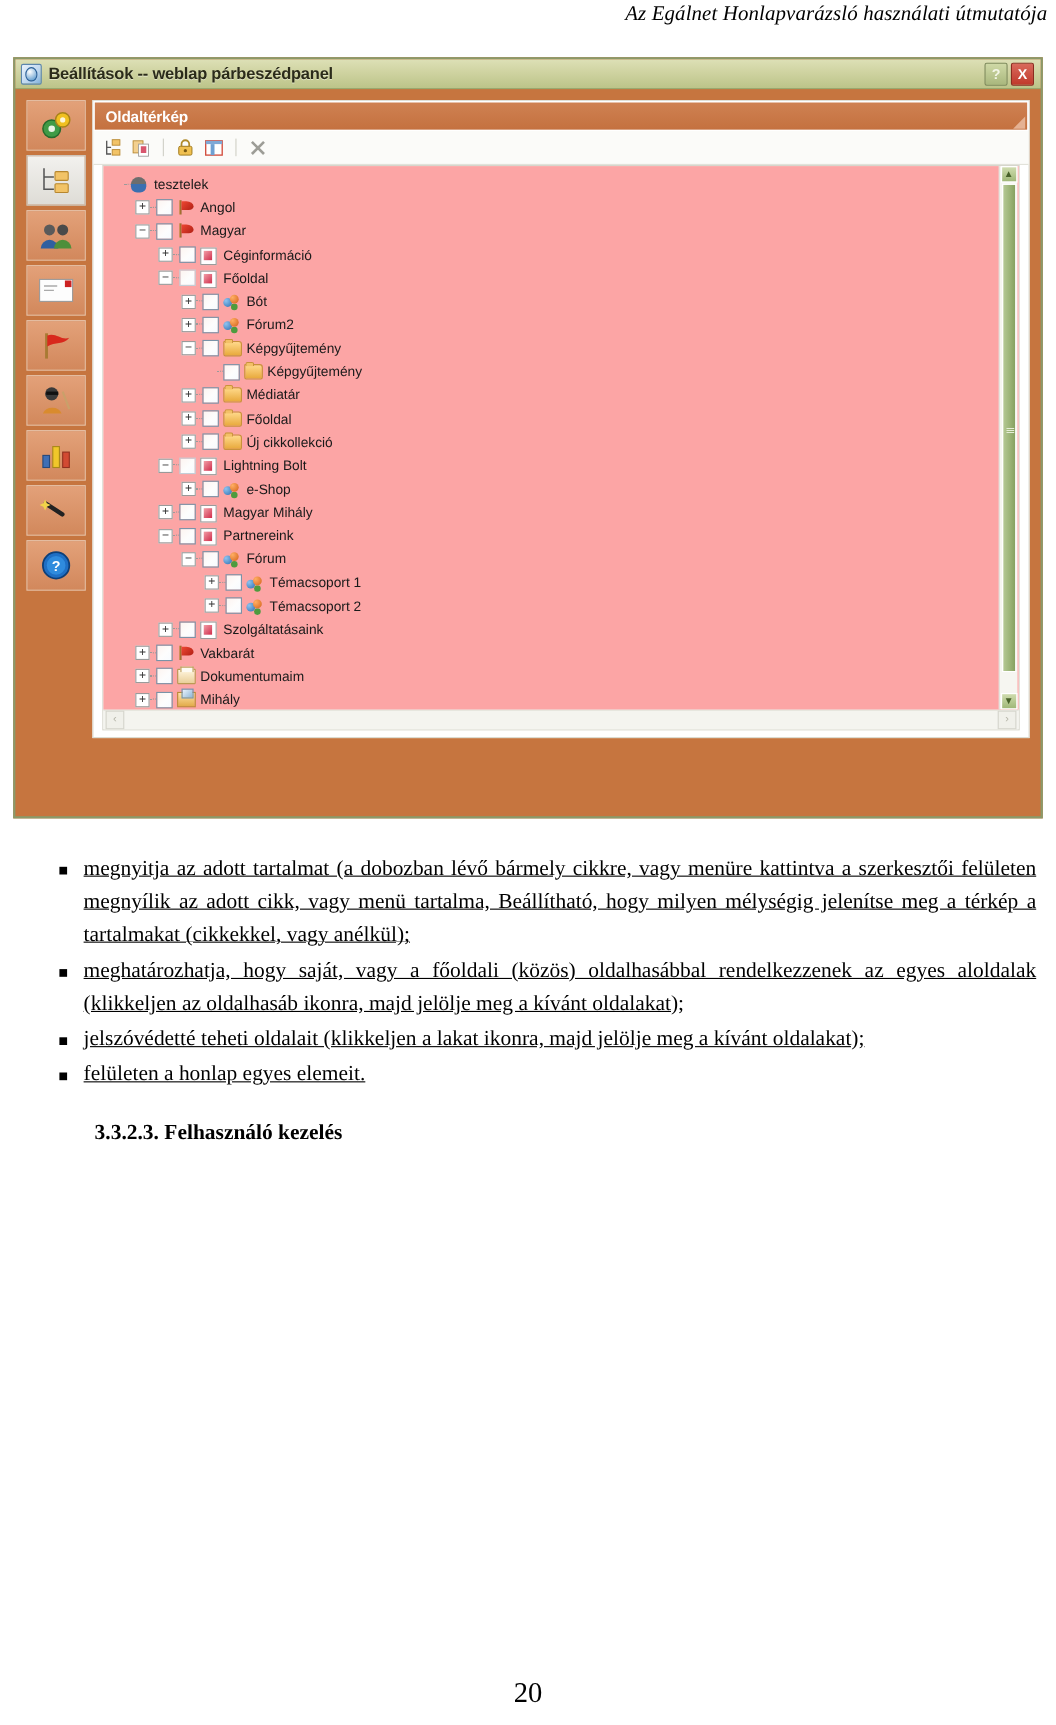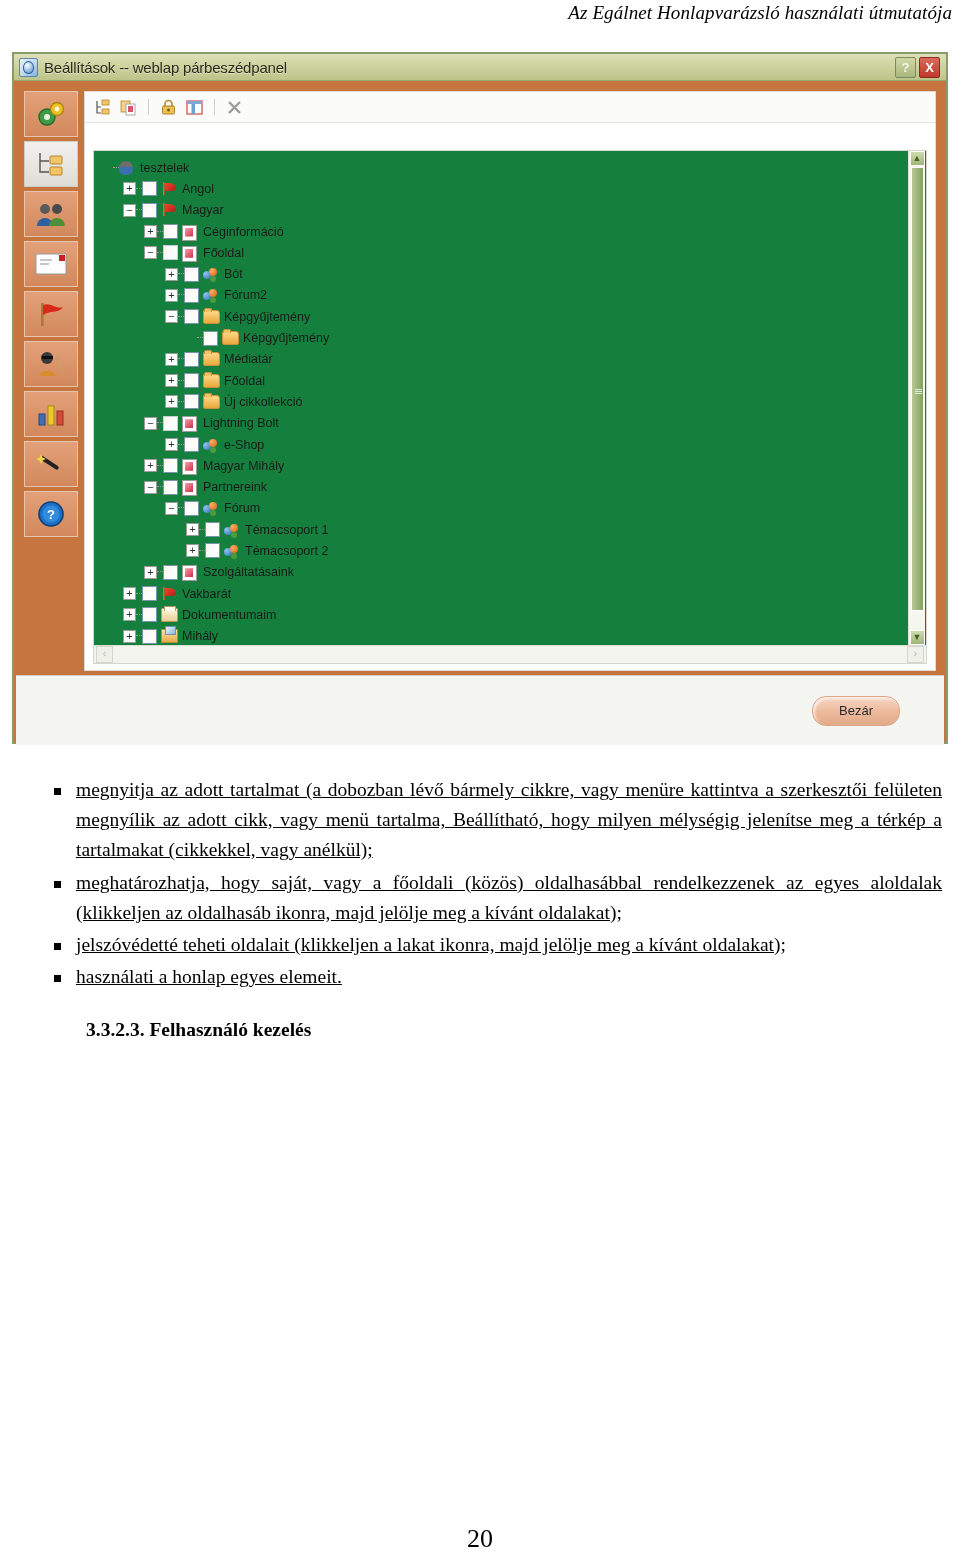--- a/index.html
+++ b/index.html
@@ -33,21 +33,21 @@
     width:17px;height:17px;margin-left:5px;margin-right:6px;flex:0 0 auto;
     background:linear-gradient(135deg,#e9f2fb 0%,#bcd6ef 60%,#7fb0dc 100%);
     border:1px solid #5c86ad;border-radius:2px;position:relative;
   }
   .tb-ico:after{
     content:"";position:absolute;left:3px;top:2px;width:9px;height:11px;
     border:1px solid #2a5f96;border-radius:50% 50% 45% 45%;
     background:radial-gradient(circle at 35% 30%,#fff,#4a8fc8);
   }
   .tb-title{
-    font-weight:normal;font-size:15px;color:#2b2b1a;
+    font-weight:bold;font-size:15px;color:#2b2b1a;
     letter-spacing:-.2px;white-space:nowrap;
     text-shadow:0 1px 0 rgba(255,255,255,.45);
   }
   .tb-btns{position:absolute;right:6px;top:3px;display:flex;gap:3px;}
   .tb-btn{
     width:19px;height:19px;border:1px solid #7d8a5c;border-radius:2px;
     display:flex;align-items:center;justify-content:center;
     font-weight:bold;font-size:13px;line-height:1;color:#fff;
   }
   .tb-help{background:linear-gradient(to bottom,#cfd9a6,#a9b77d);color:#f3f6e6;}
@@ -92,21 +92,21 @@
   }
   .tbi{width:19px;height:19px;position:relative;display:inline-block;}
   .tsep{width:1px;height:16px;background:#cfcfc6;margin:0 3px;}
 
   .treewrap{
     position:absolute;left:8px;right:8px;top:58px;bottom:6px;
     border:1px solid #d6d6cc;background:#fff;box-sizing:border-box;
     display:flex;flex-direction:column;
   }
   .treeview{
-    position:relative;flex:1;overflow:hidden;background:#15803d;
+    position:relative;flex:1;overflow:hidden;background:#fca5a5;
     padding:6px 0 0 8px;
   }
   .row{
     position:relative;height:21.3px;display:flex;align-items:center;
     font-family:"Liberation Sans",sans-serif;font-size:12.5px;color:#1a1a1a;
     white-space:nowrap;
   }
   .exp{
     width:11px;height:11px;border:1px solid #9a9a9a;background:#fff;
     display:inline-flex;align-items:center;justify-content:center;
@@ -331,20 +331,21 @@
       <div class="rail-btn">
         <svg width="28" height="28" viewBox="0 0 28 28">
           <circle cx="14" cy="14" r="12" fill="#1f6fc4" stroke="#0e3f78" stroke-width="1.6"></circle>
           <circle cx="14" cy="14" r="8.5" fill="#2f8bdd"></circle>
           <text x="14" y="19" font-size="13" font-family="Liberation Sans, sans-serif" font-weight="bold" fill="#fff" text-anchor="middle">?</text>
         </svg>
       </div>
     </div>
 
     <div class="panel">
+      <div class="panel-head">Oldaltérkép</div>
 
       <div class="toolbar">
         <span class="tbi">
           <svg width="19" height="19" viewBox="0 0 19 19">
             <path d="M4 3 V15 H8 M4 9 H8" stroke="#555" stroke-width="1.2" fill="none"></path>
             <rect x="9" y="2" width="7" height="5" fill="#f2c367" stroke="#b7872f" stroke-width=".8"></rect>
             <rect x="9" y="11" width="7" height="5" fill="#f2c367" stroke="#b7872f" stroke-width=".8"></rect>
           </svg>
         </span>
         <span class="tbi">
@@ -595,29 +596,26 @@
             <div class="varrow">▼</div>
           </div>
         </div>
         <div class="hstrip">
           <div class="harrow">‹</div>
           <div class="harrow">›</div>
         </div>
       </div>
     </div>
 
-    <div class="footer">
-      <div class="btn-close">Bezár</div>
-    </div>
   </div>
 </div>
 
 <div class="doc">
   <ul class="bul" id="bullet-list">
       <li>megnyitja az adott tartalmat (a dobozban lévő bármely cikkre, vagy menüre kattintva a szerkesztői felületen megnyílik az adott cikk, vagy menü tartalma, Beállítható, hogy milyen mélységig jelenítse meg a térkép a tartalmakat (cikkekkel, vagy anélkül);</li>
       <li>meghatározhatja, hogy saját, vagy a főoldali (közös) oldalhasábbal rendelkezzenek az egyes aloldalak (klikkeljen az oldalhasáb ikonra, majd jelölje meg a kívánt oldalakat);</li>
       <li>jelszóvédetté teheti oldalait (klikkeljen a lakat ikonra, majd jelölje meg a kívánt oldalakat);</li>
-      <li>használati a honlap egyes elemeit.</li>
+      <li>felületen a honlap egyes elemeit.</li>
     </ul>
   <div class="h3">3.3.2.3. Felhasználó kezelés</div>
 </div>
 
 <div class="pageno">20</div>
 
 </body></html>

